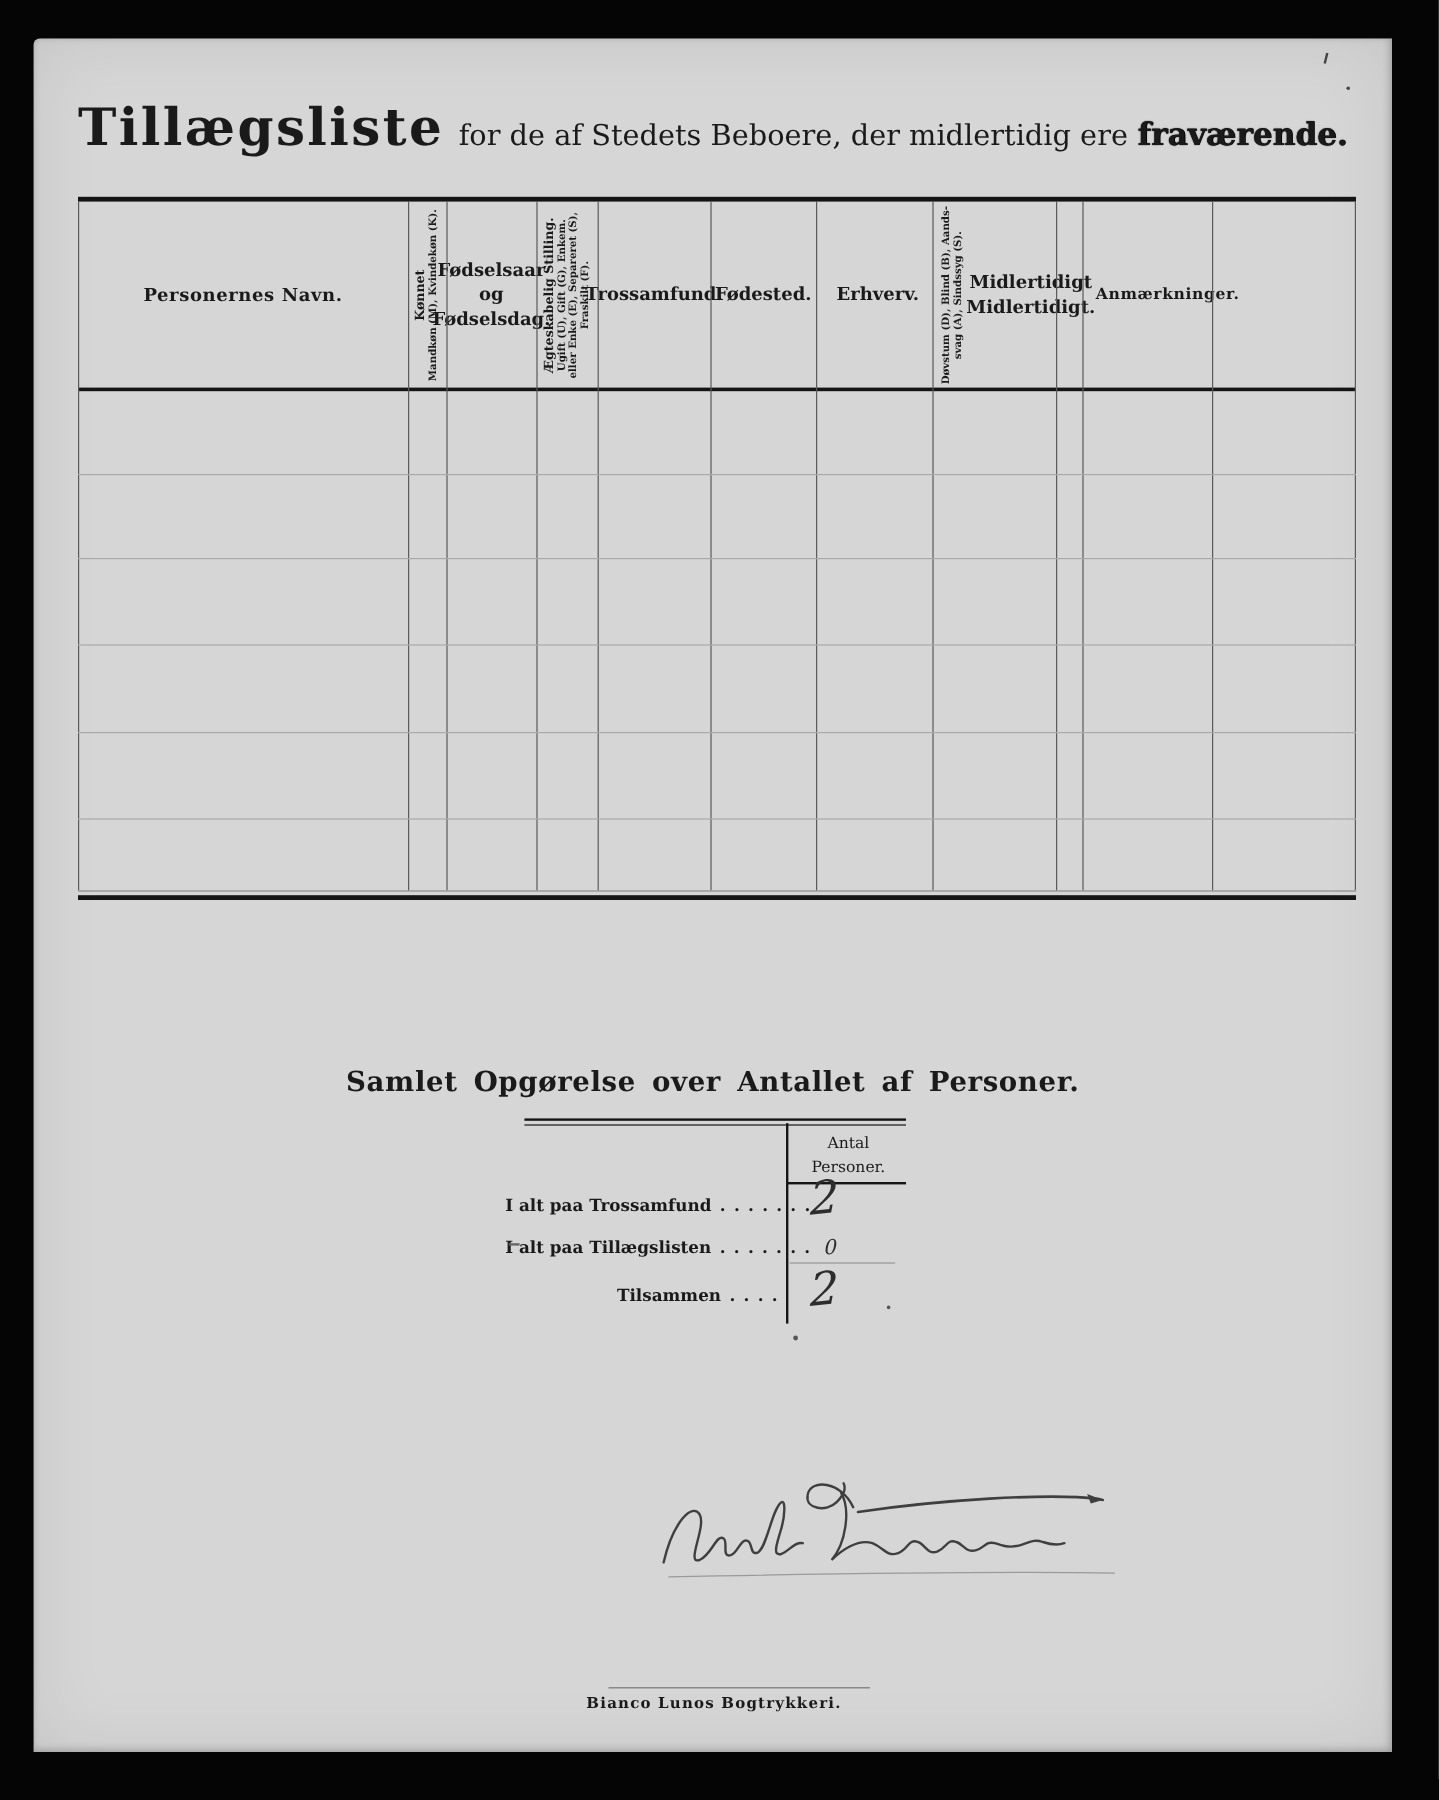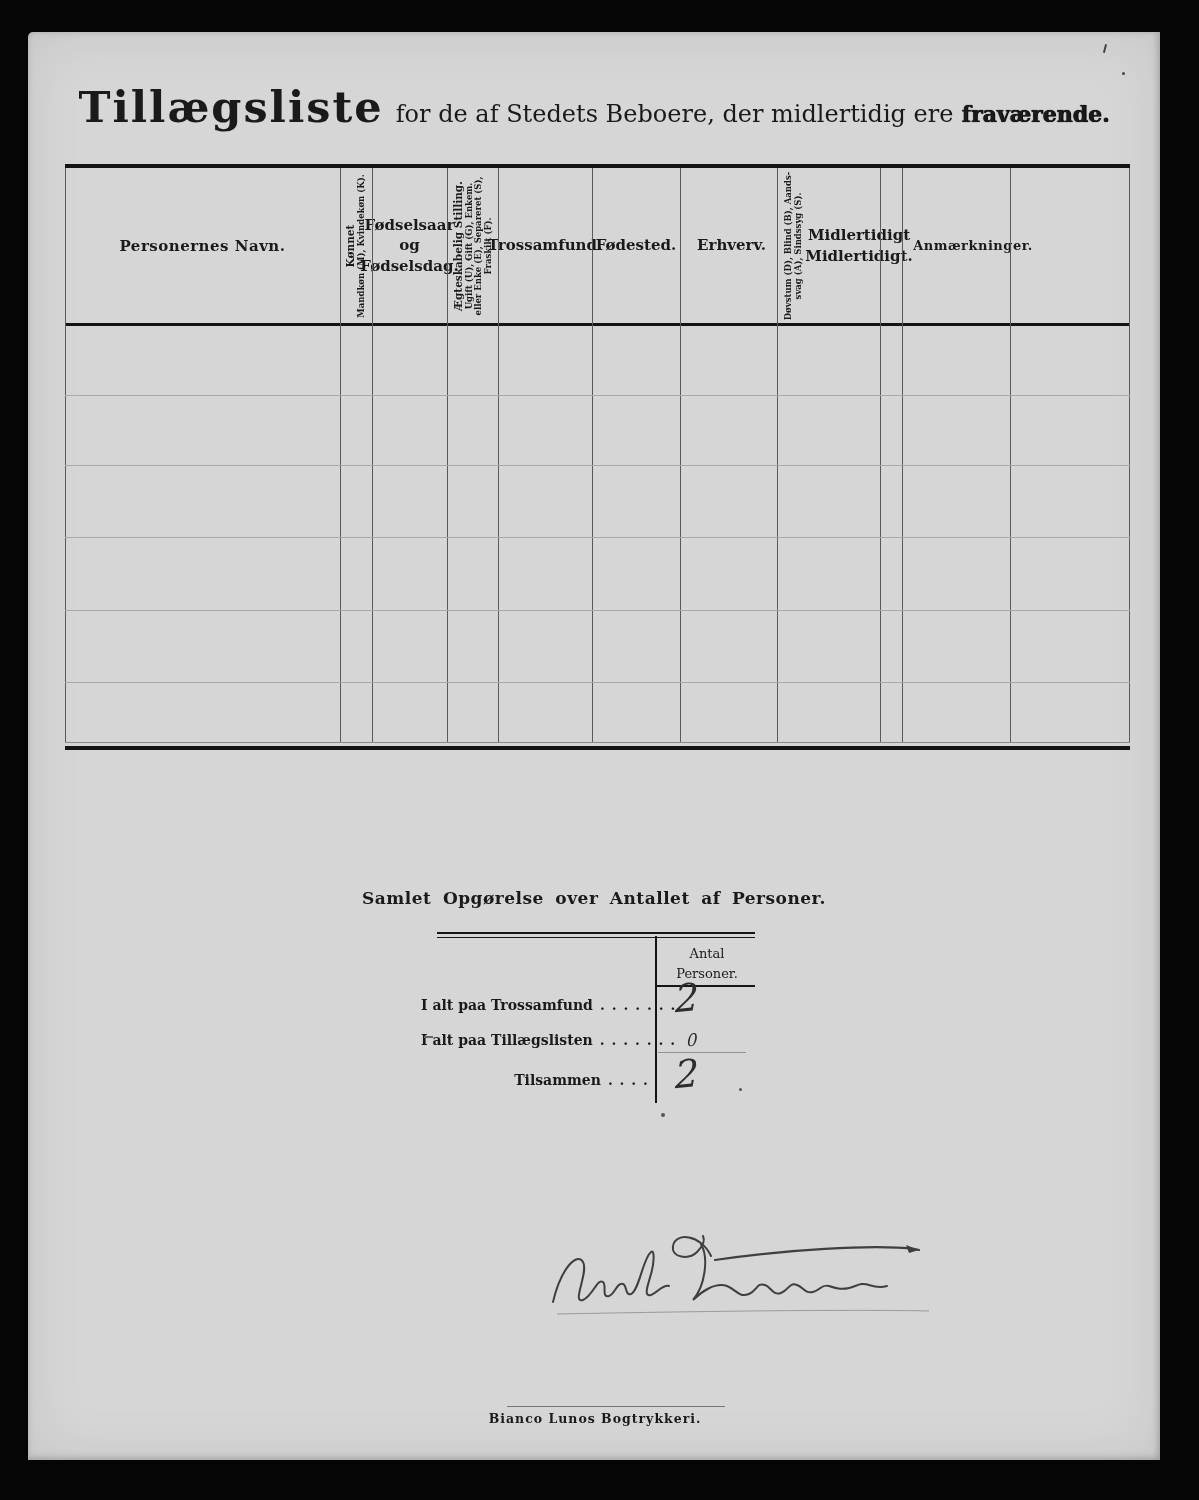--- a/index.html
+++ b/index.html
@@ -12,41 +12,41 @@
   .paper{
     position:absolute;left:28px;top:32px;width:1132px;height:1428px;
     background:#d6d6d6;
     border-radius:5px 0 0 0;
     box-shadow:inset 0 0 60px rgba(0,0,0,.08), inset -3px 0 6px rgba(0,0,0,.12), inset 0 -3px 6px rgba(0,0,0,.12);
   }
   
   .title-row{position:absolute;left:0;top:50px;width:100%;text-align:center;white-space:nowrap;}
   .title-main{font-size:43px;font-weight:bold;letter-spacing:2px;}
   .title-rest{font-size:24px;font-weight:normal;margin-left:12px;}
-  .title-heavy{font-size:22px;font-weight:bold;margin-left:8px;text-shadow:0 0 1px #000,.6px 0 #000;}
+  .title-heavy{font-size:26px;font-weight:bold;margin-left:8px;text-shadow:0 0 1px #000,.6px 0 #000;}
   
   .census{position:absolute;left:37px;top:132px;width:1065px;height:592px;}
   .rule-top{position:absolute;left:0;top:0;width:100%;border-top:4px solid #141414;}
   .rule-mid{position:absolute;left:0;top:159px;width:100%;border-top:3px solid #141414;}
   .rule-bot-thin{position:absolute;left:0;top:578px;width:100%;border-top:1px solid #8a8a8a;}
   .rule-bot{position:absolute;left:0;top:582px;width:100%;border-top:4px solid #141414;}
   .hdr{position:absolute;left:0;top:4px;width:100%;height:155px;display:flex;}
   .hcell{box-sizing:border-box;display:flex;flex-direction:column;justify-content:center;align-items:center;text-align:center;position:relative;flex:0 0 auto;}
   .h-name{font-size:15px;font-weight:bold;letter-spacing:.5px;}
   .h-std{font-size:15px;font-weight:bold;line-height:1.35;}
   .h-fam1{font-size:14px;font-weight:bold;line-height:1.3;}
   .h-famsub{font-size:10px;font-weight:bold;line-height:1.18;margin-top:4px;padding:0 3px;}
   .h-rem{font-size:13px;font-weight:bold;letter-spacing:.5px;}
   .rot{position:absolute;left:50%;top:50%;transform:translate(-50%,-50%) rotate(-90deg);width:152px;text-align:center;line-height:1.12;}
   .rot .rl1{font-size:10.5px;font-weight:bold;display:block;}
   .rot .rl2{font-size:8.5px;font-weight:bold;display:block;}
   .vl{position:absolute;top:4px;height:574px;width:1px;background:#5a5a5a;}
   .hline{position:absolute;left:0;width:100%;height:1px;background:#a9a9a9;}
   
-  .sum-head{position:absolute;left:0;top:856px;width:100%;text-align:center;font-size:17px;font-weight:bold;word-spacing:5px;letter-spacing:.5px;}
+  .sum-head{position:absolute;left:0;top:856px;width:100%;text-align:center;font-size:23px;font-weight:bold;word-spacing:5px;letter-spacing:.5px;}
   .sum-table{position:absolute;left:409px;top:900px;width:318px;height:190px;}
   .st-top{position:absolute;left:0;top:0;width:100%;height:3px;border-top:2px solid #161616;border-bottom:1px solid #161616;}
   .st-v{position:absolute;left:218px;top:4px;height:167px;width:2px;background:#161616;}
   .st-colhead{position:absolute;left:222px;top:12px;width:96px;text-align:center;font-size:13px;font-weight:normal;line-height:1.5;}
   .st-underrule{position:absolute;left:218px;top:53px;width:100px;border-top:2px solid #161616;}
   .st-thin{position:absolute;left:221px;top:120px;width:88px;border-top:1px solid #949494;}
   .st-label{position:absolute;left:-16px;width:228px;text-align:right;font-size:14px;font-weight:bold;white-space:nowrap;}
   .st-dots{margin-left:7px;letter-spacing:1px;}
   .hand{position:absolute;font-style:italic;color:#2d2d2d;transform:rotate(-6deg) skewX(-6deg);}
   .dotmark{position:absolute;width:3px;height:3px;border-radius:50%;background:#555;}

